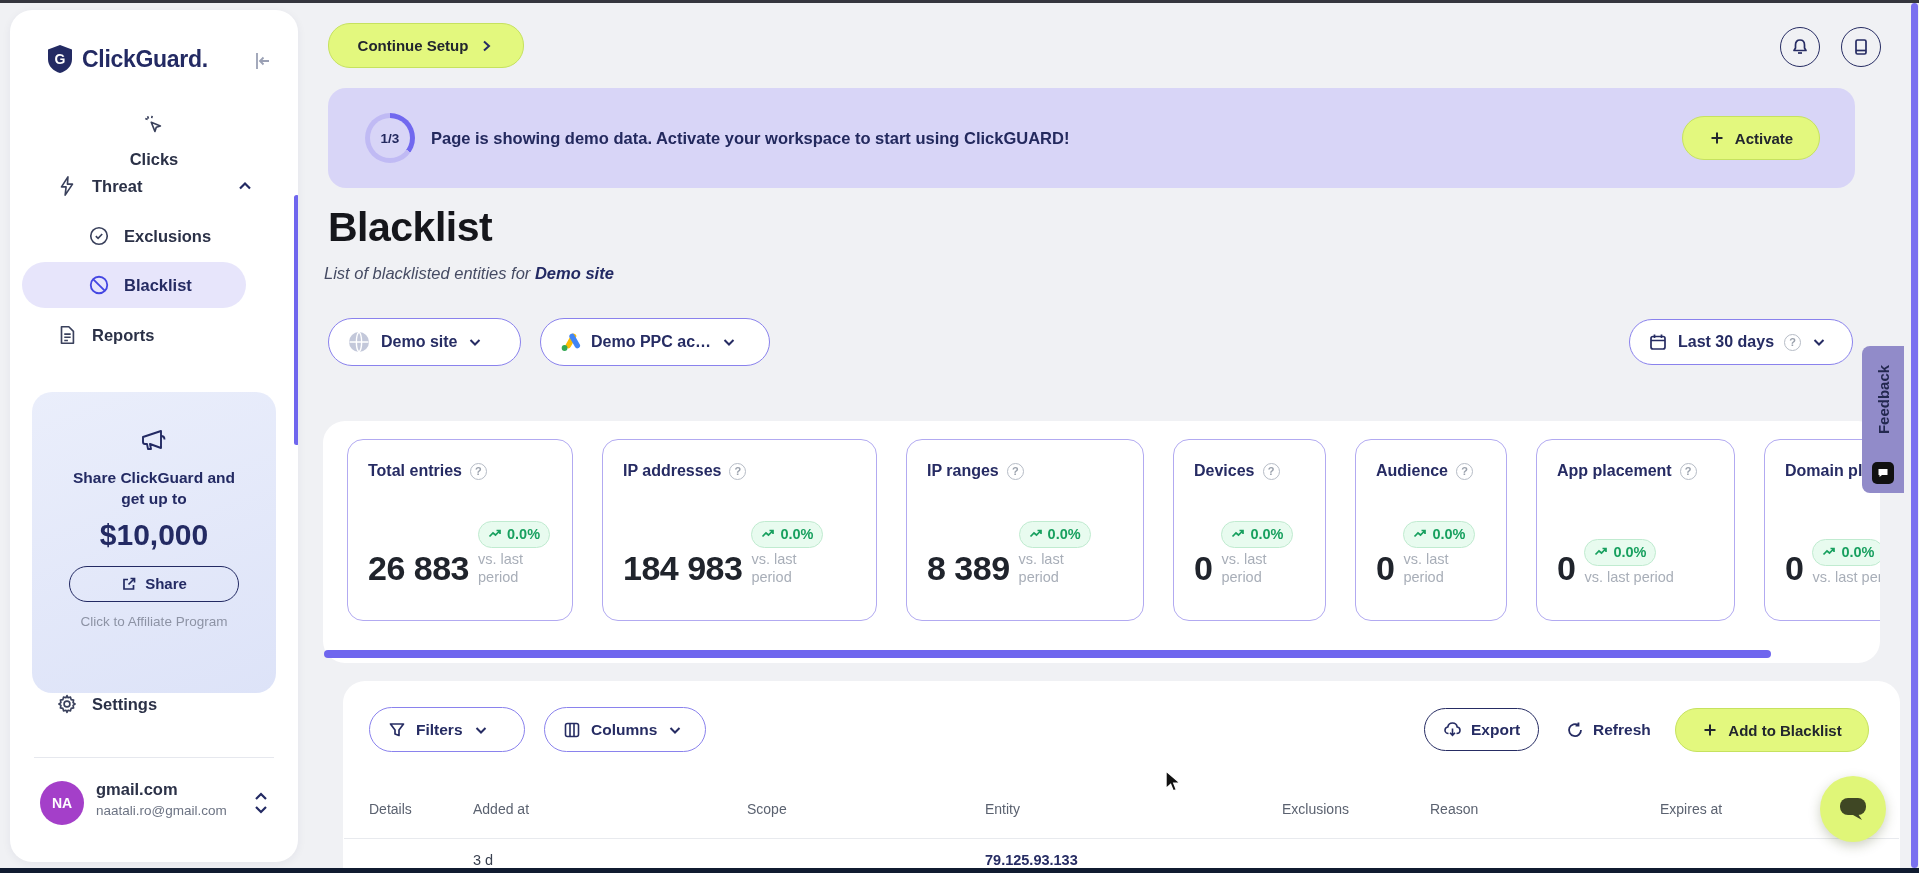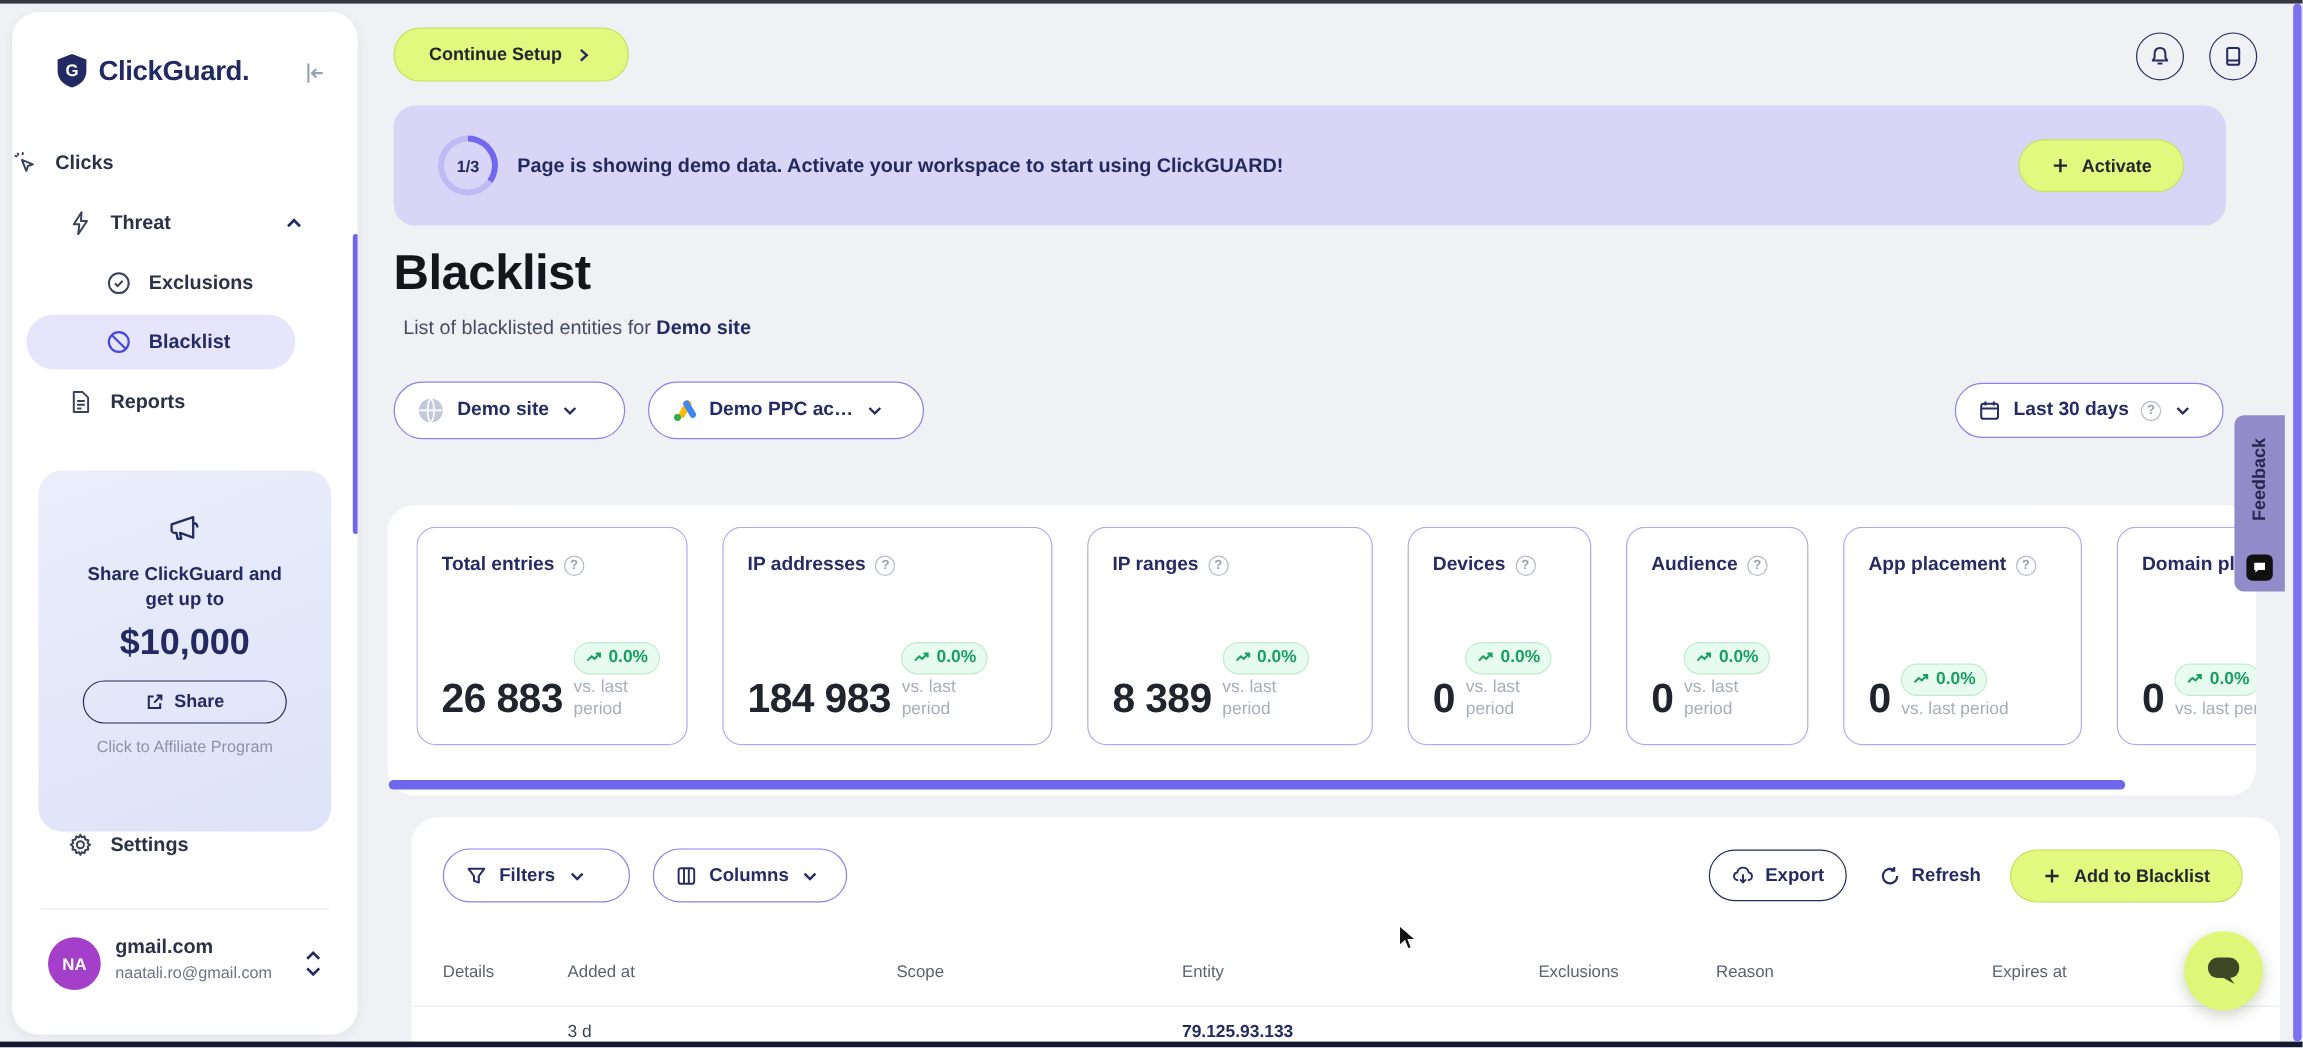--- a/index.html
+++ b/index.html
@@ -64,34 +64,34 @@
           background:conic-gradient(#7168ef 0deg 125deg, #c0baf4 125deg 360deg);
           display:flex; align-items:center; justify-content:center; }
   .ring-inner { width:40px; height:40px; border-radius:50%; background:#d8d5f7; display:flex;
                 align-items:center; justify-content:center; font-size:13.5px; font-weight:700; color:#23295e; }
   .banner-msg { position:absolute; left:103px; top:0; height:100px; display:flex; align-items:center;
                 font-size:16.5px; font-weight:700; color:#23295e; }
   .activate-btn { position:absolute; left:1354px; top:28px; width:138px; height:44px; }
 
   
   .page-title { left:328px; top:204px; font-size:41px; font-weight:800; color:#15161b; letter-spacing:-0.5px; }
-  .page-subtitle { left:336px; top:264px; font-size:16.5px; color:#454b63; }
+  .page-subtitle { left:324px; top:264px; font-size:16.5px; color:#454b63;font-style:italic; }
   .page-subtitle b { color:#232a63; font-weight:700; }
 
   
   .sel-pill { height:48px; border:1.5px solid #8a82ed; border-radius:24px; background:#fff; display:flex;
               align-items:center; gap:10px; padding:0 18px; font-size:16px; font-weight:600; color:#262c63;
               cursor:pointer; }
   .chev { width:16px; height:16px; color:#262c63; flex:none; }
 
   
   .panel { background:#fff; border-radius:22px; }
   .panel1 { left:323px; top:421px; width:1557px; height:242px; }
   .cards { position:absolute; left:24px; top:18px; right:0; bottom:30px; display:flex; gap:29px; overflow:hidden; }
-  .card { border:1.5px solid #b2aaf1; border-radius:16px; height:182px; padding:22px 20px 18px;
+  .card { border:1.5px solid #b2aaf1; border-radius:16px; height:182px; padding:22px 20px 32px;
           display:flex; flex-direction:column; flex:none; }
   .card-label { display:flex; align-items:center; gap:8px; font-size:16px; font-weight:600; color:#262b63;
                 white-space:nowrap; overflow:hidden; }
   .help { width:17px; height:17px; border-radius:50%; border:1.4px solid #b6bcc6; color:#9aa1ac; font-size:11px;
           font-weight:700; display:flex; align-items:center; justify-content:center; flex:none; cursor:pointer; }
   .card-bottom { margin-top:auto; display:flex; align-items:flex-end; gap:9px; }
   .card-value { font-size:34px; font-weight:700; color:#20242c; letter-spacing:-0.5px; white-space:nowrap; }
   .delta-block { display:flex; flex-direction:column; gap:2px; min-width:0; padding-bottom:2px; }
   .badge { display:inline-flex; align-items:center; gap:5px; height:27px; padding:0 9px; border-radius:14px;
            background:#e8fbef; border:1px solid #c0ebd0; color:#18a05f; font-size:14.5px; font-weight:600;
@@ -142,21 +142,21 @@
       <svg class="logo-mark" viewBox="0 0 28 30">
         <path d="M14 1 L26 5.5 V15 C26 22.5 20.5 27 14 29 C7.5 27 2 22.5 2 15 V5.5 Z" fill="#232a63"></path>
         <text x="14" y="19.5" font-size="14" font-weight="bold" fill="#fff" text-anchor="middle" font-family="Liberation Sans, sans-serif">G</text>
       </svg>
       <span class="logo-text">ClickGuard.</span>
     </div>
     <svg class="collapse-btn" width="22" height="22" viewBox="0 0 22 22" fill="none" stroke="currentColor" stroke-width="1.8">
       <path d="M5 3 V19 M17 11 H8 M11.5 7.5 L8 11 L11.5 14.5"></path>
     </svg>
 
-    <div class="nav-item" style="top:104px; ">
+    <div class="nav-item" style="top:104px; flex-direction:column;">
       <svg class="ic" viewBox="0 0 24 24" fill="none" stroke="currentColor" stroke-width="1.8">
         <path d="M9 9 L19 13 L14.5 14.5 L13 19 Z" stroke-linejoin="round"></path>
         <path d="M5 2.5 L6 5 M2.5 5 L5 6 M10 2 L9.5 4.5"></path>
       </svg>
       <span>Clicks</span>
     </div>
 
     <div class="nav-item" style="top:154px; padding-left:46px;">
       <svg class="ic" viewBox="0 0 24 24" fill="none" stroke="currentColor" stroke-width="1.8">
         <path d="M13 2 L6 13 H11 L10 22 L18 10 H12.5 Z" stroke-linejoin="round"></path>

